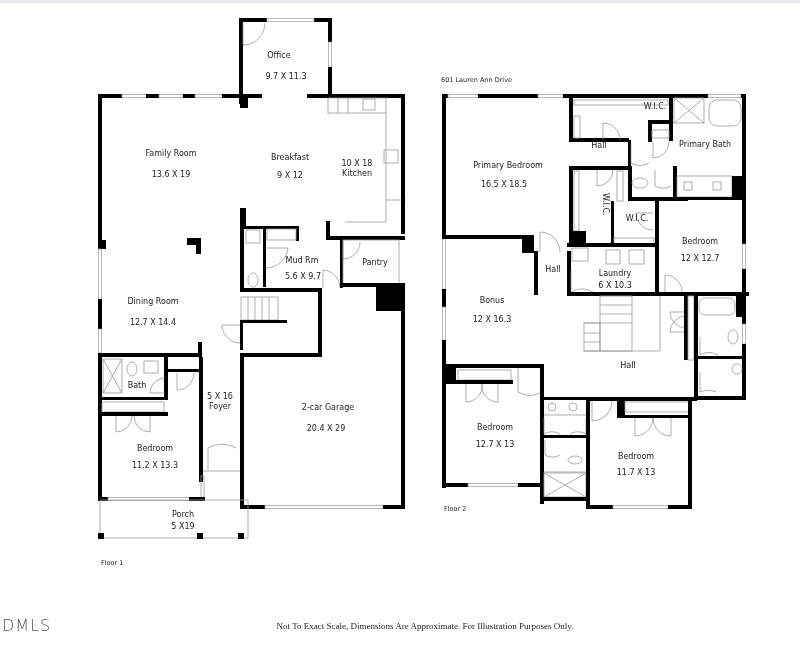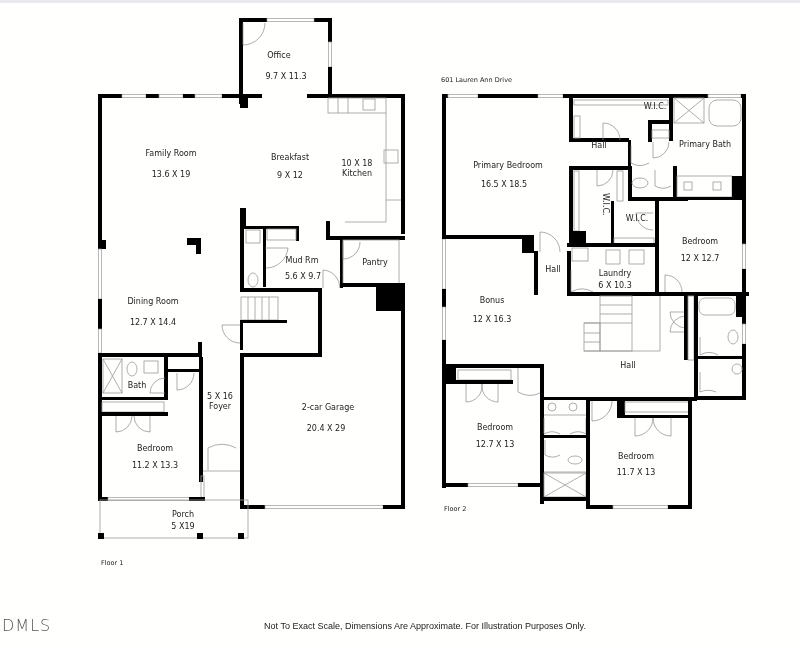--- a/index.html
+++ b/index.html
@@ -6,21 +6,21 @@
   body { width:800px; height:649px; background:#fffffd; position:relative; overflow:hidden; font-family:"DejaVu Sans", sans-serif; }
   .topbar { position:absolute; left:0; top:0; width:800px; height:3px; background:#e9e8ef; }
   svg.plan { position:absolute; left:0; top:0; }
   .lbl { font-family:"DejaVu Sans", sans-serif; font-size:8px; fill:#222; }
   .small { font-family:"DejaVu Sans", sans-serif; font-size:6.5px; fill:#222; }
   .wall { fill:#000; }
   .thin { stroke:#9a9a9a; stroke-width:0.8; fill:none; }
   .win { fill:#fff; stroke:#9a9a9a; stroke-width:0.7; }
   .door { stroke:#8a8a8a; stroke-width:0.7; fill:none; }
   .logo { position:absolute; left:2px; top:608px; font-family:"DejaVu Sans", sans-serif; font-size:16px; font-weight:200; letter-spacing:1px; color:#555;margin-top:8px; }
-  .disclaimer { position:absolute; left:0; width:800px; top:621px; text-align:center; font-family:Liberation Sans, sans-serif; font-size:9px; color:#222; padding-left:50px; box-sizing:border-box; }
+  .disclaimer { position:absolute; left:0; width:800px; top:621px; text-align:center; font-family:Liberation Serif, serif; font-size:9px; color:#222; padding-left:50px; box-sizing:border-box; }
 </style>
 </head>
 <body>
 
 <div class="topbar"></div>
 
 <svg class="plan" width="800" height="649" viewBox="0 0 800 649">
 
   <g>
 

